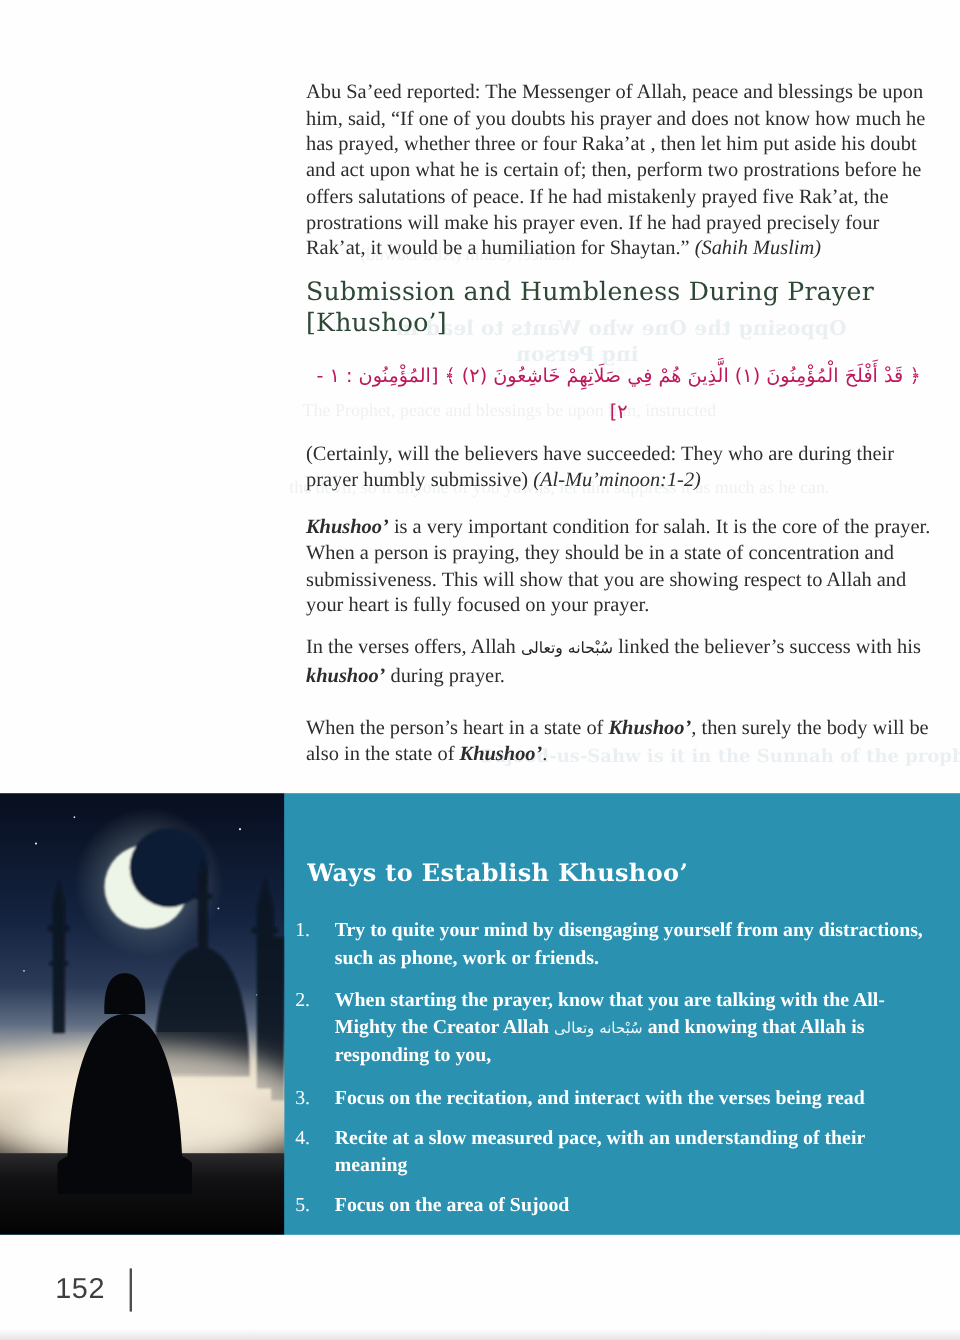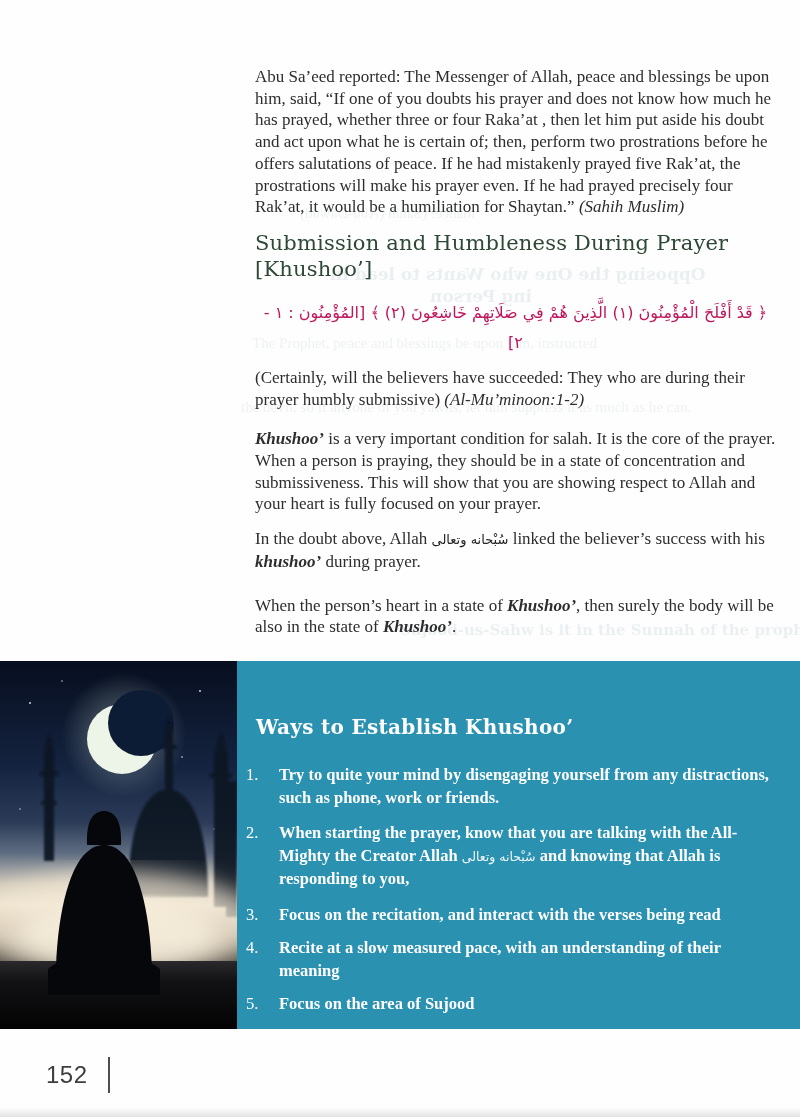--- a/index.html
+++ b/index.html
@@ -112,21 +112,21 @@
       <div>Submission and Humbleness During Prayer</div>
       <div>[Khushoo’]</div>
     </h1>
 
     <div class="verse-ar">﴿ قَدْ أَفْلَحَ الْمُؤْمِنُونَ (١) الَّذِينَ هُمْ فِي صَلَاتِهِمْ خَاشِعُونَ (٢) ﴾ [المُؤْمِنُون : ١ - ٢]</div>
 
     <p class="translation"><span>(Certainly, will the believers have succeeded: They who are during their prayer humbly submissive) </span><span class="src">(Al-Mu’minoon:1-2)</span></p>
 
     <p class="para-khushoo"><span class="term">Khushoo’</span><span> is a very important condition for salah. It is the core of the prayer. When a person is praying, they should be in a state of concentration and submissiveness.  This will show that you are showing respect to Allah and your heart is fully focused on your prayer.</span></p>
 
-    <p class="para-verses"><span>In the doubt above, Allah </span><span class="arabic-inline">سُبْحانه وتعالى</span><span> linked the believer’s success with his </span><span class="term">khushoo’</span><span> during prayer.</span></p>
+    <p class="para-verses"><span>In the verses offers, Allah </span><span class="arabic-inline">سُبْحانه وتعالى</span><span> linked the believer’s success with his </span><span class="term">khushoo’</span><span> during prayer.</span></p>
 
     <p class="para-state"><span>When the person’s heart in a state of </span><span class="term">Khushoo’</span><span>, then surely the body will be also in the state of </span><span class="term">Khushoo’</span><span>.</span></p>
   </div>
 
   <div class="feature-box">
 
     <div class="photo">
       <svg viewBox="0 0 237 368" preserveAspectRatio="none">
         <defs>
           <linearGradient id="sky" x1="0" y1="0" x2="0" y2="1">

